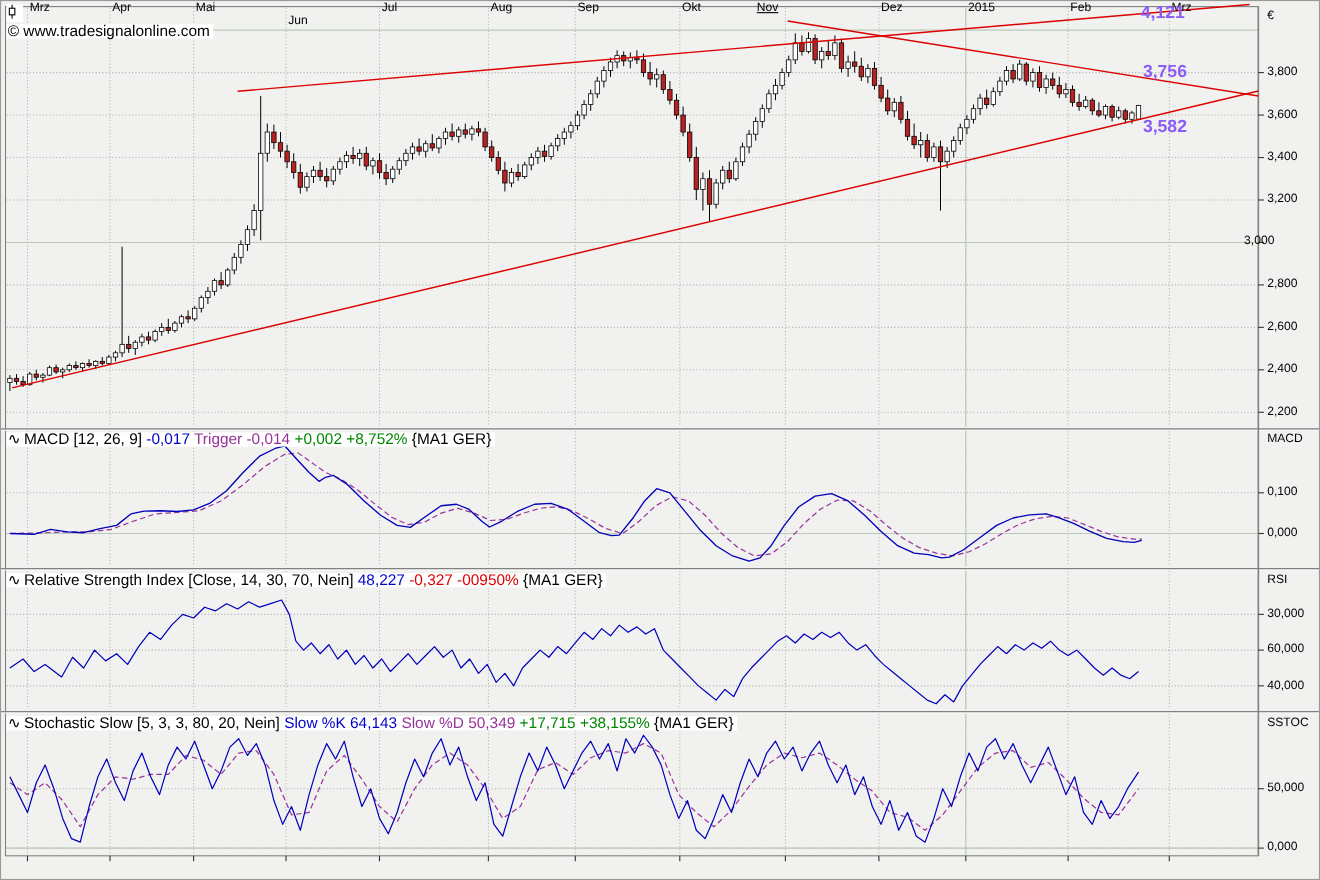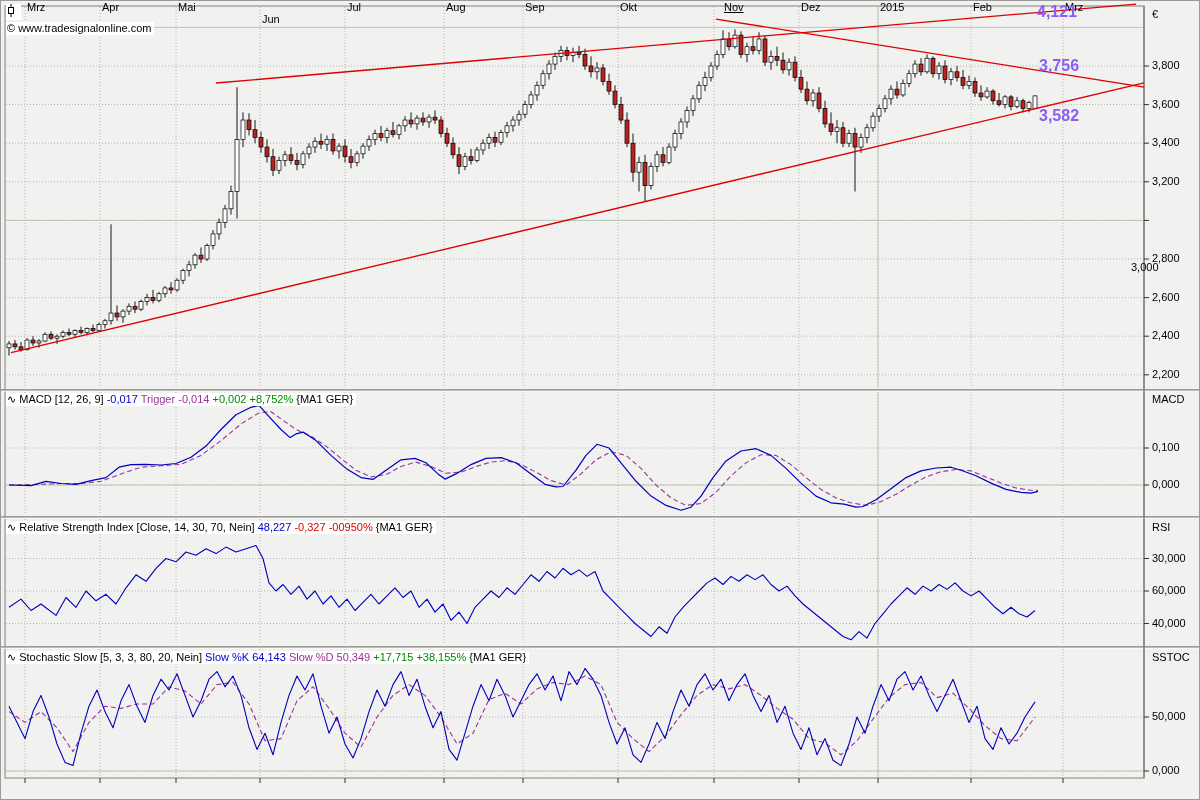--- a/index.html
+++ b/index.html
@@ -1,20 +1,20 @@
 <!DOCTYPE html>
 <html><head>
 <meta charset="utf-8">
 <style>
   html,body{margin:0;padding:0;background:#e8e8e6;}
   #app{position:relative;width:1200px;height:800px;background:#f1f1ef;overflow:hidden;
        font-family:"Liberation Sans",sans-serif;border:1px solid #9a9a98;box-sizing:border-box;}
   #chart-svg{position:absolute;left:0;top:0;}
   .lbl{position:absolute;font-size:11px;color:#000;white-space:nowrap;line-height:13px;}
-  .hdr{position:absolute;font-size:11px;background:#ffffff;padding:0 3px 0 1px;white-space:nowrap;line-height:13px;}
+  .hdr{position:absolute;font-size:14px;background:#ffffff;padding:0 3px 0 1px;white-space:nowrap;line-height:13px;}
   #title-bar{top:3px;left:5px;font-size:12px;line-height:14px;}
   #copyright{top:21px;left:5px;background:#ffffff;}
   .icon-squiggle{display:inline-block;margin-right:3px;color:#000;}
   .trend-label{position:absolute;font-size:16px;font-weight:bold;color:#8b5cf6;background:transparent;white-space:nowrap;}
   .axis-corner{font-weight:normal;}
   .month-label{position:absolute;top:782px;font-size:11px;color:#000;}
 </style>
 </head>
 <body>
 
@@ -500,21 +500,21 @@
 
   <div class="hdr" id="macd-header" style="top:392px;left:5px;"><span class="icon-squiggle">∿</span><span id="macd-segments"><span style="color: rgb(0, 0, 0);">MACD [12, 26, 9] </span><span style="color: rgb(0, 0, 204);">-0,017 </span><span style="color: rgb(153, 51, 153);">Trigger </span><span style="color: rgb(153, 51, 153);">-0,014 </span><span style="color: rgb(0, 136, 0);">+0,002 </span><span style="color: rgb(0, 136, 0);">+8,752% </span><span style="color: rgb(0, 0, 0);">{MA1 GER}</span></span></div>
   <div class="hdr" id="rsi-header" style="top:520px;left:5px;"><span class="icon-squiggle">∿</span><span id="rsi-segments"><span style="color: rgb(0, 0, 0);">Relative Strength Index [Close, 14, 30, 70, Nein] </span><span style="color: rgb(0, 0, 204);">48,227 </span><span style="color: rgb(221, 0, 0);">-0,327 -00950% </span><span style="color: rgb(0, 0, 0);">{MA1 GER}</span></span></div>
   <div class="hdr" id="sto-header" style="top:650px;left:5px;"><span class="icon-squiggle">∿</span><span id="sto-segments"><span style="color: rgb(0, 0, 0);">Stochastic Slow [5, 3, 3, 80, 20, Nein] </span><span style="color: rgb(0, 0, 204);">Slow %K 64,143 </span><span style="color: rgb(153, 51, 153);">Slow %D 50,349 </span><span style="color: rgb(0, 136, 0);">+17,715 +38,155% </span><span style="color: rgb(0, 0, 0);">{MA1 GER}</span></span></div>
 
   <div id="labels">
       <div class="lbl" style="left: 1151px; top: 58px;">3,800</div>
       <div class="lbl" style="left: 1151px; top: 96.6px;">3,600</div>
       <div class="lbl" style="left: 1151px; top: 135.2px;">3,400</div>
       <div class="lbl" style="left: 1151px; top: 173.8px;">3,200</div>
-      <div class="lbl" style="left: 1130px; top: 212.4px; margin-top: 48px;">3,000</div>
+      <div class="lbl" style="left: 1130px; top: 212.4px;">3,000</div>
       <div class="lbl" style="left: 1151px; top: 251px;">2,800</div>
       <div class="lbl" style="left: 1151px; top: 289.6px;">2,600</div>
       <div class="lbl" style="left: 1151px; top: 328.2px;">2,400</div>
       <div class="lbl" style="left: 1151px; top: 366.8px;">2,200</div>
       <div class="lbl" style="left: 1151px; top: 440px;">0,100</div>
       <div class="lbl" style="left: 1151px; top: 477px;">0,000</div>
       <div class="lbl" style="left: 1151px; top: 550.5px;">30,000</div>
       <div class="lbl" style="left: 1151px; top: 583px;">60,000</div>
       <div class="lbl" style="left: 1151px; top: 615.5px;">40,000</div>
       <div class="lbl" style="left: 1151px; top: 709px;">50,000</div>
@@ -524,21 +524,21 @@
       <div class="lbl axis-corner" style="left: 1151px; top: 520px;">RSI</div>
       <div class="lbl axis-corner" style="left: 1151px; top: 650px;">SSTOC</div>
       <div class="month-label" style="left: 26px; top: 0px;">Mrz</div>
       <div class="month-label" style="left: 101px; top: 0px;">Apr</div>
       <div class="month-label" style="left: 177px; top: 0px;">Mai</div>
       <div class="month-label" style="left: 261px; top: 12px;">Jun</div>
       <div class="month-label" style="left: 346px; top: 0px;">Jul</div>
       <div class="month-label" style="left: 445px; top: 0px;">Aug</div>
       <div class="month-label" style="left: 524px; top: 0px;">Sep</div>
       <div class="month-label" style="left: 619px; top: 0px;">Okt</div>
-      <div class="month-label" style="left: 723px; top: 0px; text-decoration: underline;">Nov</div>
+      <div class="month-label" style="left: 687px; top: 0px; text-decoration: underline;">Nov</div>
       <div class="month-label" style="left: 800px; top: 0px;">Dez</div>
       <div class="month-label" style="left: 879px; top: 0px;">2015</div>
       <div class="month-label" style="left: 972px; top: 0px;">Feb</div>
       <div class="month-label" style="left: 1064px; top: 0px;">Mrz</div>
       <div class="trend-label" style="left: 1036px; top: 2px;">4,121</div>
       <div class="trend-label" style="left: 1038px; top: 56px;">3,756</div>
       <div class="trend-label" style="left: 1038px; top: 106px;">3,582</div>
     </div>
 </div>
 

